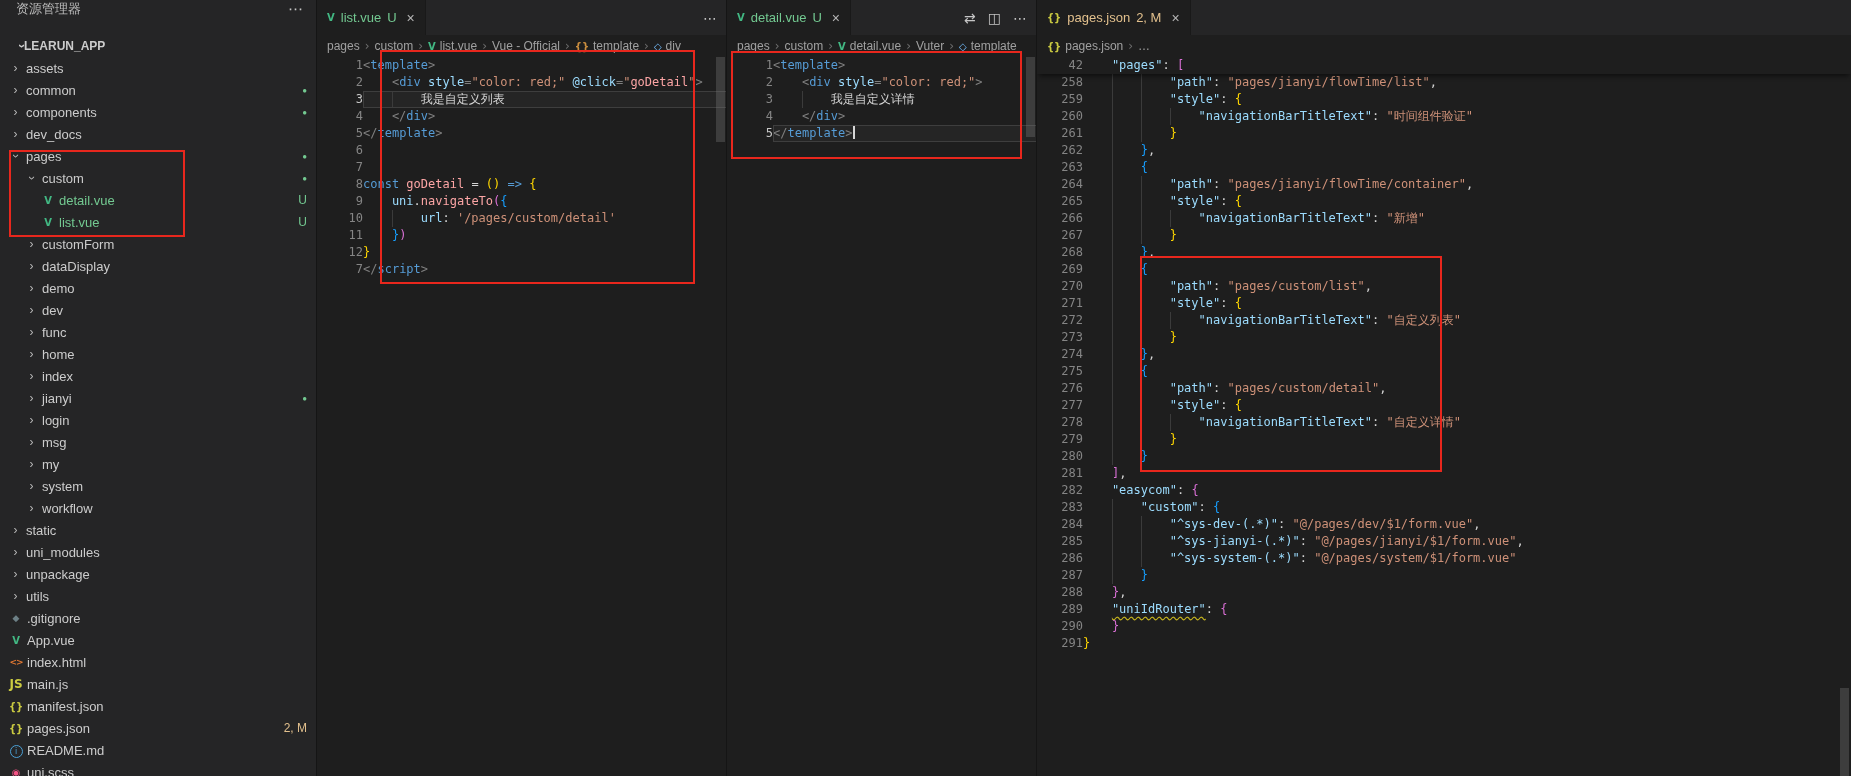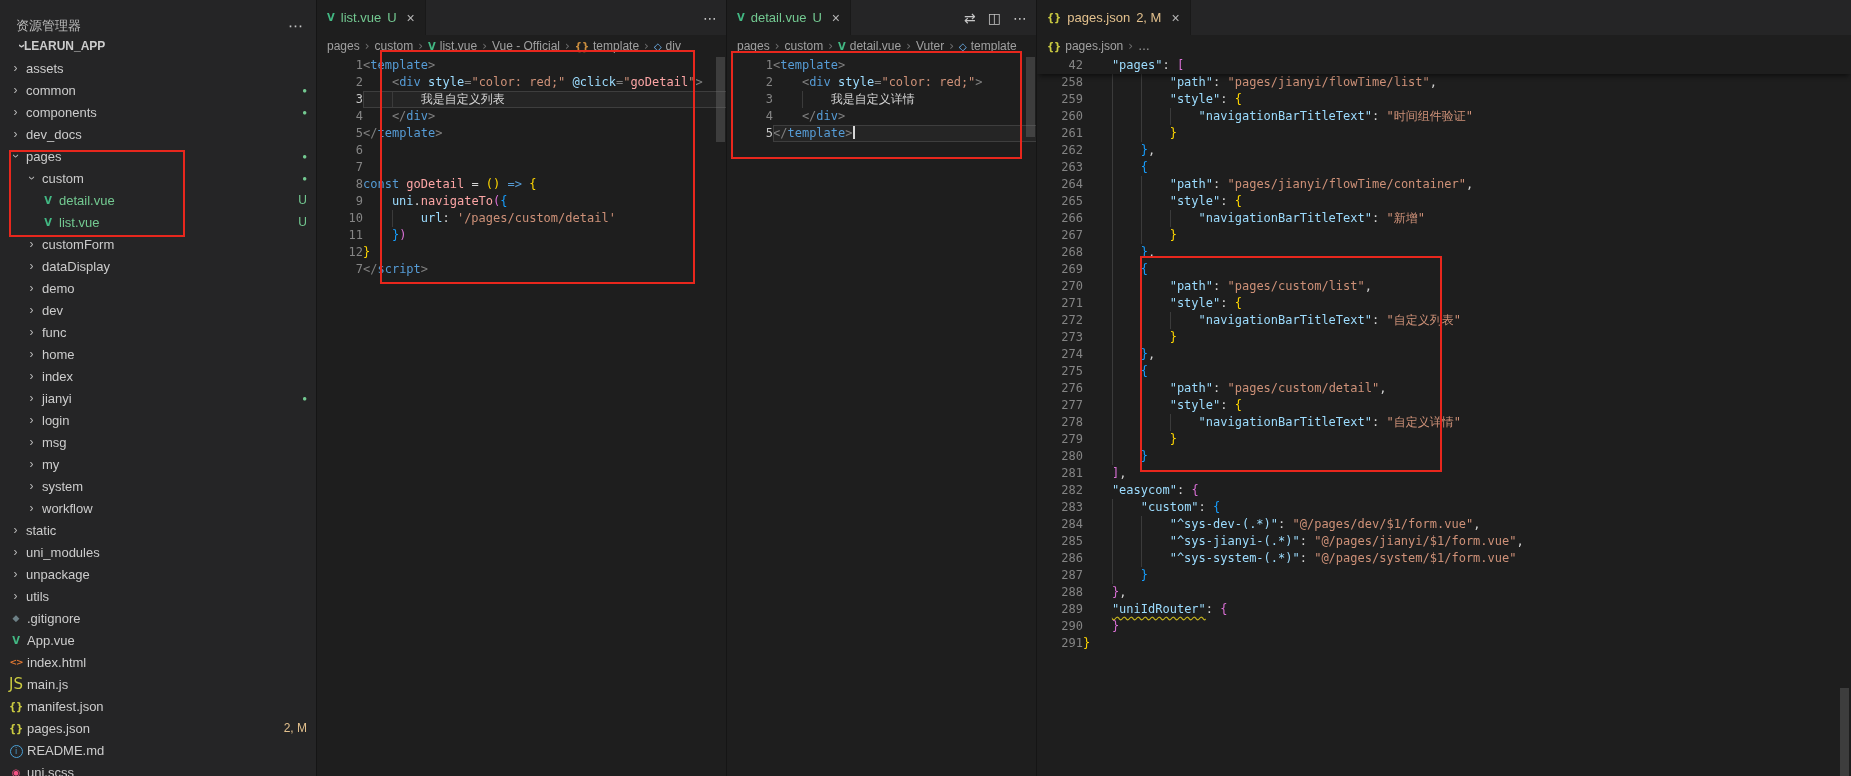--- a/index.html
+++ b/index.html
@@ -1,30 +1,30 @@
 <!DOCTYPE html>
 <html><head>
 <meta charset="utf-8">
 <style>
   html,body{margin:0;padding:0;background:#111;}
   .app{position:relative;width:1851px;height:776px;overflow:hidden;background:#1e1e1e;
        font-family:"Liberation Sans",sans-serif;color:#cccccc;-webkit-font-smoothing:antialiased;}
   
   .sidebar{position:absolute;left:0;top:0;width:317px;height:776px;background:#252526;overflow:hidden;}
-  .sb-head{height:35px;display:flex;align-items:flex-end;justify-content:space-between;
+  .sb-head{height:35px;display:flex;align-items:flex-start;justify-content:space-between;
            padding:0 14px 0 16px;font-size:13px;color:#bbbbbb;}
   .sb-head .more{color:#c5c5c5;font-size:15px;cursor:pointer;}
   .sb-section{height:22px;display:flex;align-items:center;font-size:12px;font-weight:bold;color:#cccccc;padding-left:20px;}
   .trow{position:relative;height:22px;display:flex;align-items:center;font-size:13px;white-space:nowrap;}
   .trow .twisty{width:15px;flex:none;text-align:center;color:#b8b8b8;font-size:12px;display:inline-block;}
   .twisty.exp{transform:rotate(90deg);}
   .fic{width:16px;flex:none;text-align:center;display:inline-block;font-family:"DejaVu Sans",sans-serif;}
   .fi-vue{color:#42b883;font-weight:bold;font-size:10px;}
   .fi-html{color:#e37933;font-weight:bold;font-size:9px;letter-spacing:-1px;}
-  .fi-js{color:#cbcb41;font-weight:normal;font-size:15px;}
+  .fi-js{color:#cbcb41;font-weight:bold;font-size:12px;}
   .fi-json{color:#cbcb41;font-weight:bold;font-size:10px;}
   .fi-git{color:#6d8086;font-size:9px;}
   .fi-md{color:#4aa0d5;}
   .fi-md i{display:inline-block;width:11px;height:11px;border:1px solid #4aa0d5;border-radius:50%;
            font-style:normal;font-size:8px;line-height:11px;text-align:center;}
   .fi-scss{color:#f55385;font-size:10px;}
   .tlabel{margin-left:3px;}
   .lbl-untracked{color:#73c991;}
   .rightdeco{position:absolute;right:10px;top:0;height:22px;display:flex;align-items:center;gap:4px;font-size:12px;}
   .dot{color:#73c991;font-size:8px;}

